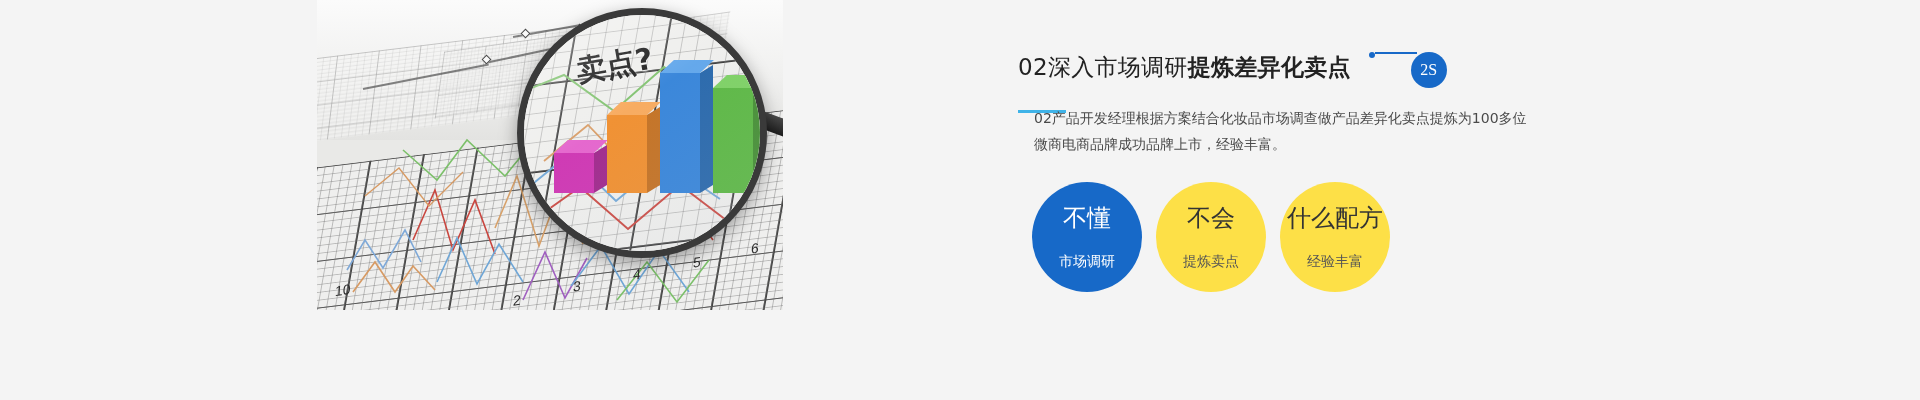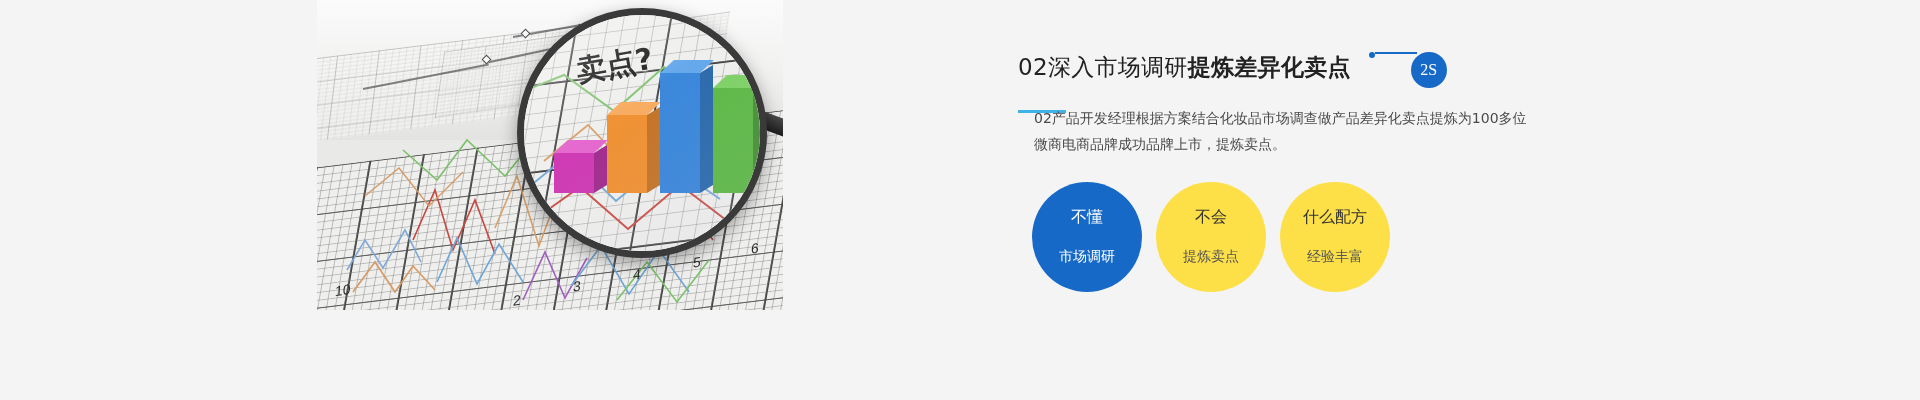--- a/index.html
+++ b/index.html
@@ -239,24 +239,24 @@
     background: #fde047;
     display: flex;
     flex-direction: column;
     align-items: center;
     justify-content: center;
     text-align: center;
     flex: none;
   }
   .bubble.active { background: #1769c8; }
   .bubble .b-main {
-    font-size: 16px;
+    font-size: 24px;
     color: #333;
     line-height: 1.25;
-    font-family: Liberation Mono, monospace;
+    font-family: Liberation Sans, sans-serif;
   }
   .bubble .b-sub {
     font-size: 14px;
     color: #555;
     margin-top: 20px;
     line-height: 1.25;
     font-family: "DejaVu Sans", sans-serif;
   }
   .bubble.active .b-main,
   .bubble.active .b-sub { color: #ffffff; }
@@ -350,21 +350,21 @@
       <span class="title-text"><span class="lead">02</span><span class="lead">深入市场调研</span><span class="strong">提炼差异化卖点</span></span>
       <span class="title-dot"></span>
       <span class="title-line"></span>
       <span class="badge-2s">2S</span>
     </div>
 
     <div class="divider"></div>
 
     <div class="body-text">
       <p>02产品开发经理根据方案结合化妆品市场调查做产品差异化卖点提炼为100多位</p>
-      <p>微商电商品牌成功品牌上市，提炼卖点。</p>
+      <p>微商电商品牌成功品牌上市，经验丰富。</p>
     </div>
 
     <div class="bubbles">
       <div class="bubble active">
         <span class="b-main">不懂</span>
         <span class="b-sub">市场调研</span>
       </div>
       <div class="bubble">
         <span class="b-main">不会</span>
         <span class="b-sub">提炼卖点</span>

